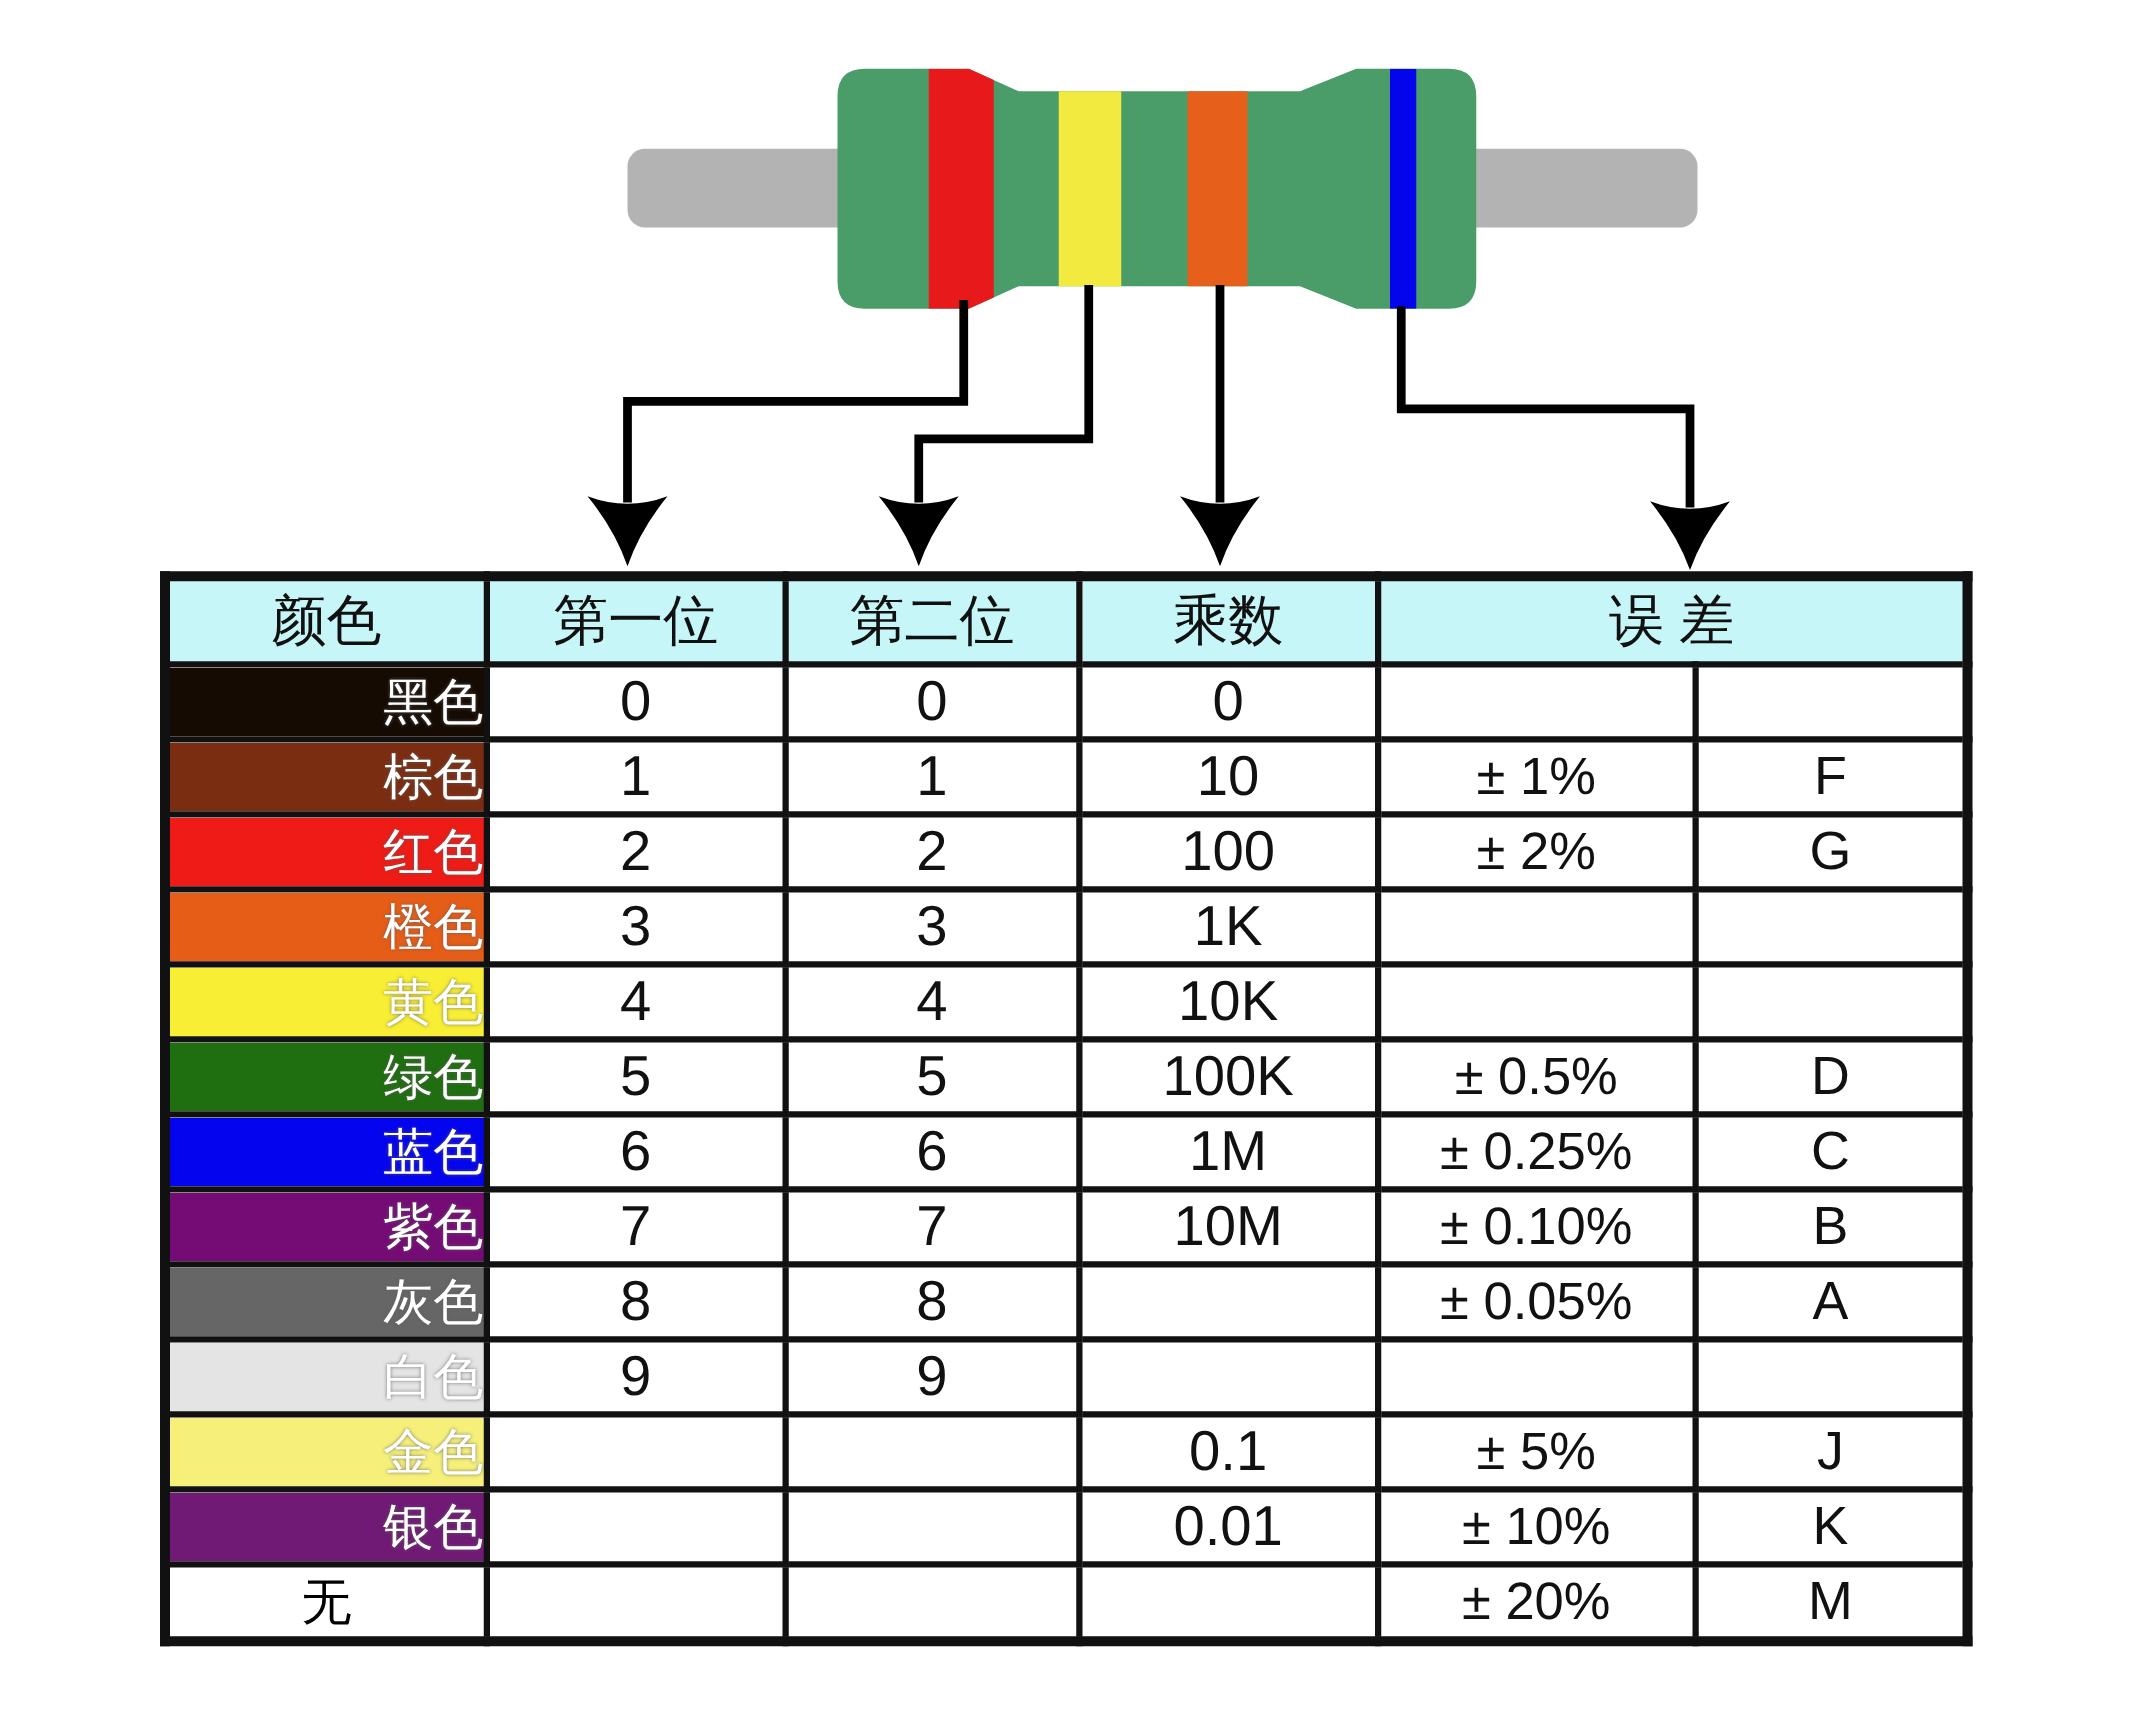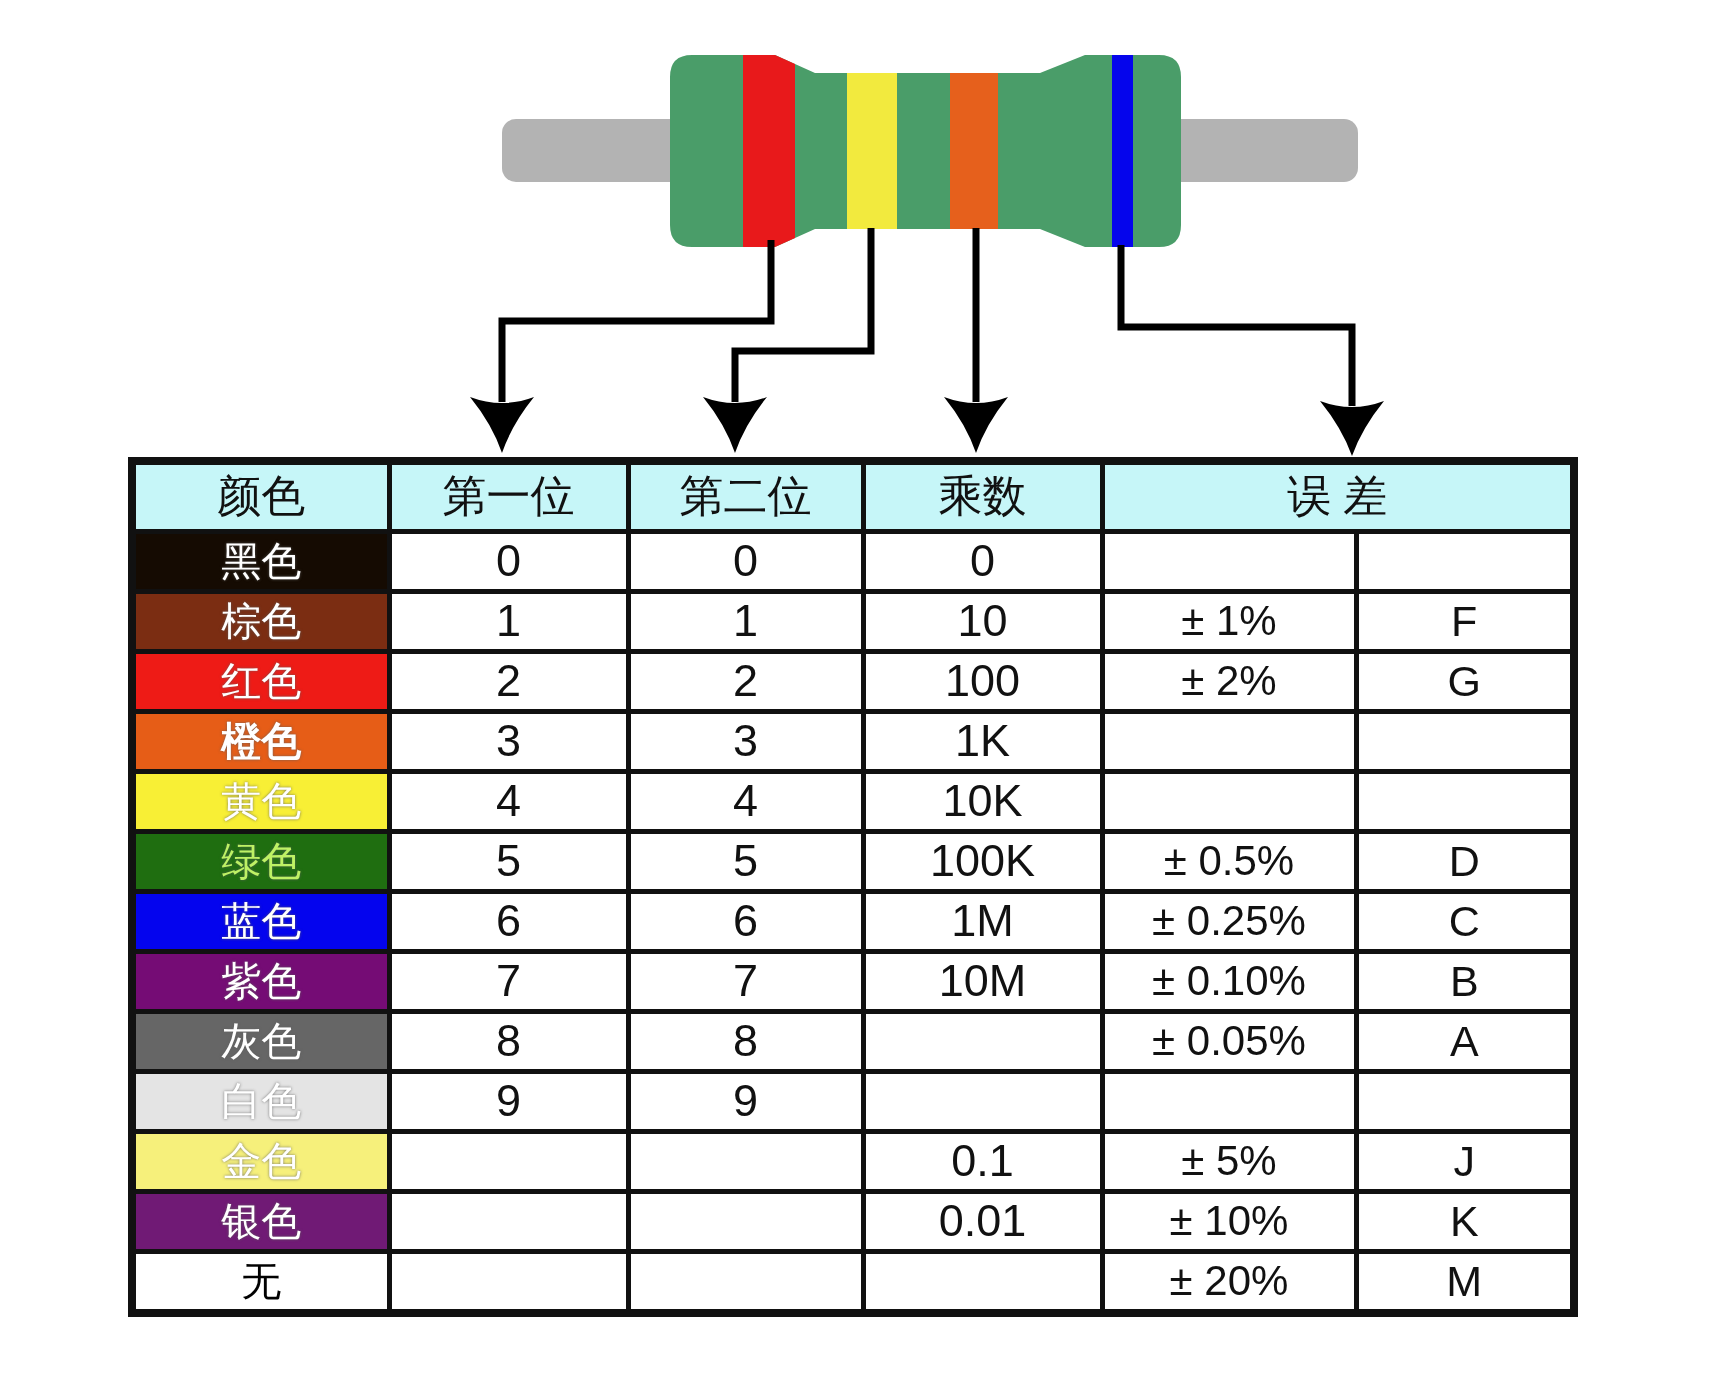--- a/index.html
+++ b/index.html
@@ -20,21 +20,21 @@
   }
   .code-table th,.code-table td{
     border:5px solid var(--border-color);
     padding:0;text-align:center;vertical-align:middle;overflow:hidden;
     white-space:nowrap;
   }
   .code-table thead tr{height:70px;}
   .code-table tbody tr{height:57px;}
   .code-table thead th{background:var(--header-bg);font-weight:400;font-size:44px;}
   td.swatch{font-size:40px;font-weight:400;}
-  td.swatch.outlined{text-shadow:0 0 3px rgba(95,95,95,0.85);}
+  td.swatch.outlined{text-shadow:0 0 3px rgba(95,95,95,0.85);text-align:right;}
   td.num{font-size:45px;font-weight:400;}
   td.tol{font-size:42px;font-weight:400;}
   td.code{font-size:43px;font-weight:400;}
 </style>
 </head>
 <body>
 
 <div class="stage">
 
   <svg class="diagram-svg" width="1719" height="1387" viewBox="0 0 1719 1387" xmlns="http://www.w3.org/2000/svg">
@@ -107,37 +107,37 @@
         </tr>
         <tr>
           <td class="swatch outlined" style="background: rgb(238, 27, 22); color: rgb(255, 255, 255);">红色</td>
           <td class="num">2</td>
           <td class="num">2</td>
           <td class="num">100</td>
           <td class="tol">± 2%</td>
           <td class="code">G</td>
         </tr>
         <tr>
-          <td class="swatch outlined" style="background: rgb(230, 93, 23); color: rgb(255, 255, 255); font-weight: bold;">橙色</td>
+          <td class="swatch outlined" style="background: rgb(230, 93, 23); color: rgb(255, 255, 255);">橙色</td>
           <td class="num">3</td>
           <td class="num">3</td>
           <td class="num">1K</td>
           <td class="tol"></td>
           <td class="code"></td>
         </tr>
         <tr>
           <td class="swatch outlined" style="background: rgb(248, 239, 53); color: rgb(255, 255, 255); margin-top: 44px;">黄色</td>
           <td class="num">4</td>
           <td class="num">4</td>
           <td class="num">10K</td>
           <td class="tol"></td>
           <td class="code"></td>
         </tr>
         <tr>
-          <td class="swatch outlined" style="background: rgb(31, 110, 16); color: #bef264;">绿色</td>
+          <td class="swatch outlined" style="background: rgb(31, 110, 16); color: #ffffff;">绿色</td>
           <td class="num">5</td>
           <td class="num">5</td>
           <td class="num">100K</td>
           <td class="tol">± 0.5%</td>
           <td class="code">D</td>
         </tr>
         <tr>
           <td class="swatch outlined" style="background: rgb(4, 4, 238); color: rgb(255, 255, 255);">蓝色</td>
           <td class="num">6</td>
           <td class="num">6</td>

